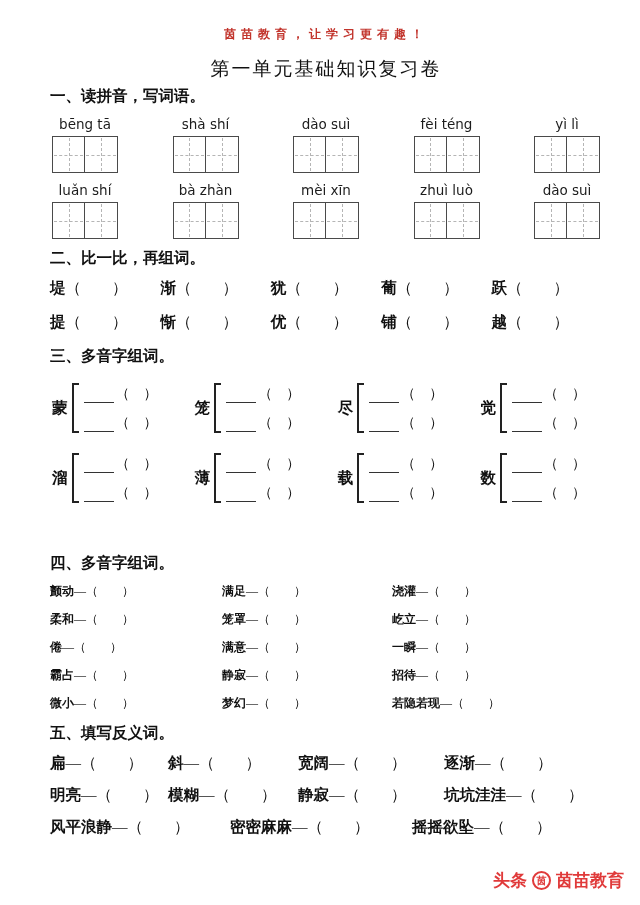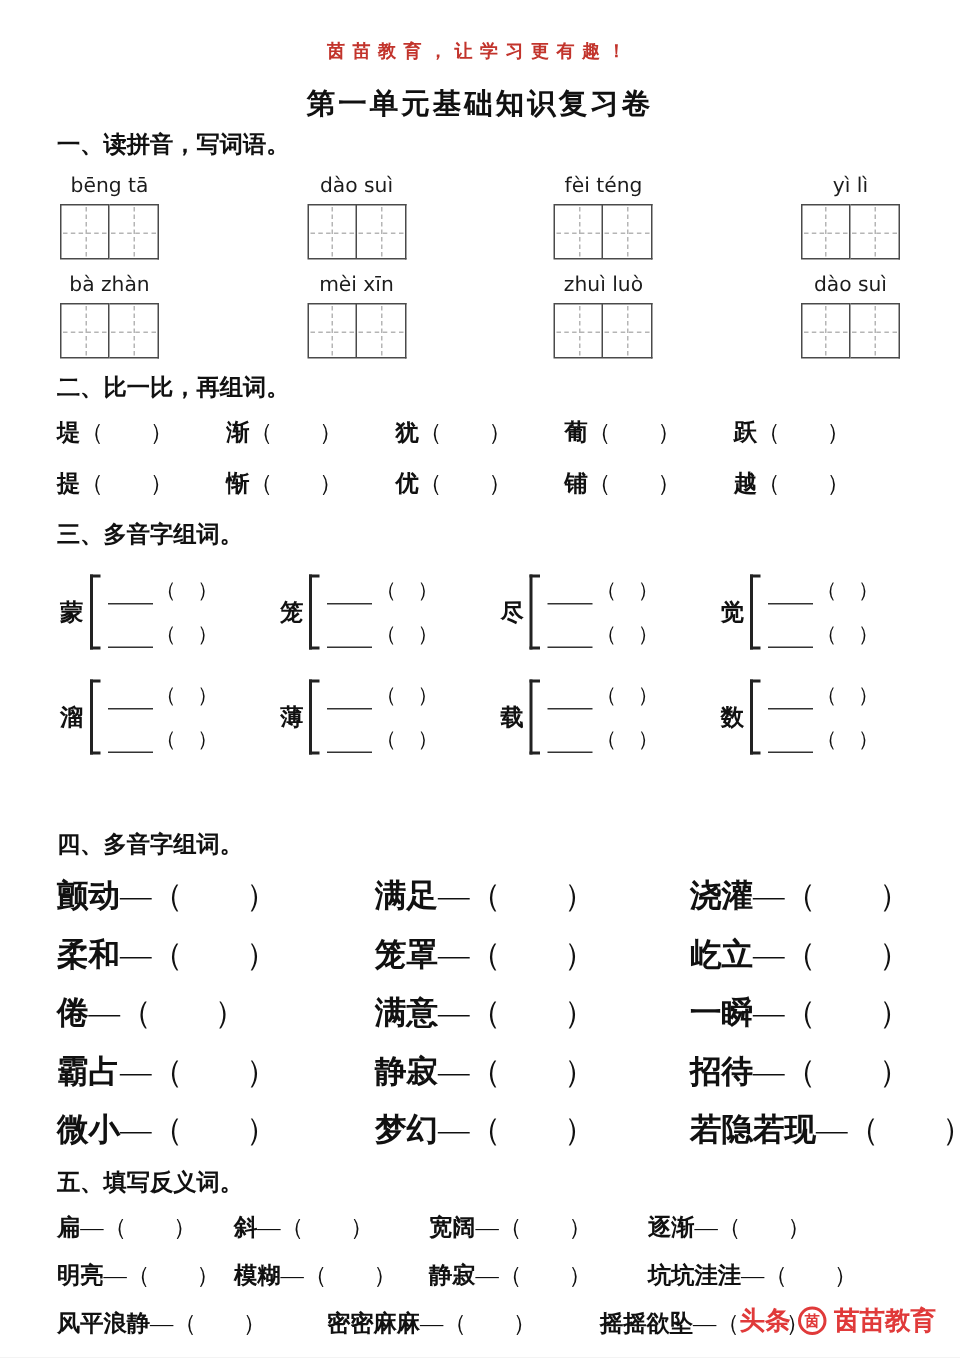--- a/index.html
+++ b/index.html
@@ -6,34 +6,34 @@
   html,body { background:#e9e9e9; }
   .page {
     position:relative;
     width:640px; height:905px;
     margin:0 auto;
     background:#ffffff;
     overflow:hidden;
     color:#111;
     font-family:"Liberation Serif","DejaVu Serif",serif;
   }
-  .content { padding:26px 38px 0 38px; }
+  .content { padding:26px 38px 0 50px; }
 
   .slogan {
     text-align:center;
     color:#c2342c;
     font-size:12px;
     letter-spacing:5px;
     margin-bottom:13px;
     font-weight:700;
   }
   .title {
     text-align:center;
     font-size:19px;
-    font-weight:700;
+    font-weight:400;
     letter-spacing:2px;
     margin-bottom:2px;
   }
   .heading {
     font-size:15.5px;
     font-weight:700;
     margin:4px 0 9px 0;
     font-family:Liberation Mono, monospace;
   }
 
@@ -102,24 +102,23 @@
     width:30px; height:13px;
     border-bottom:1.5px solid #333;
     margin-right:2px;
   }
   .gap-after-s3 { height:26px; }
 
   
   .syn-row {
     display:grid;
     grid-template-columns:172px 170px 1fr;
-    font-size:21px;
+    font-size:12px;
     margin-bottom:11px;
     white-space:nowrap;
-    gap:40px;
   }
   .ant-row4 {
     display:grid;
     grid-template-columns:118px 130px 146px 1fr;
     font-size:15.5px;
     margin-bottom:11px;
     white-space:nowrap;
   }
   .ant-row3 {
     display:grid;
@@ -164,20 +163,27 @@
 
       <div class="wb-row">
         <div class="word-block">
           <div class="pinyin">bēng tā</div>
           <div class="tian-grid">
             <div class="tian-cell"></div>
             <div class="tian-cell"></div>
           </div>
         </div>
         <div class="word-block">
+          <div class="pinyin">shà shí</div>
+          <div class="tian-grid">
+            <div class="tian-cell"></div>
+            <div class="tian-cell"></div>
+          </div>
+        </div>
+        <div class="word-block">
           <div class="pinyin">dào suì</div>
           <div class="tian-grid">
             <div class="tian-cell"></div>
             <div class="tian-cell"></div>
           </div>
         </div>
         <div class="word-block">
           <div class="pinyin">fèi téng</div>
           <div class="tian-grid">
             <div class="tian-cell"></div>
@@ -187,20 +193,27 @@
         <div class="word-block">
           <div class="pinyin">yì  lì</div>
           <div class="tian-grid">
             <div class="tian-cell"></div>
             <div class="tian-cell"></div>
           </div>
         </div>
       </div>
 
       <div class="wb-row">
+        <div class="word-block">
+          <div class="pinyin">luǎn shí</div>
+          <div class="tian-grid">
+            <div class="tian-cell"></div>
+            <div class="tian-cell"></div>
+          </div>
+        </div>
         <div class="word-block">
           <div class="pinyin">bà zhàn</div>
           <div class="tian-grid">
             <div class="tian-cell"></div>
             <div class="tian-cell"></div>
           </div>
         </div>
         <div class="word-block">
           <div class="pinyin">mèi xīn</div>
           <div class="tian-grid">

